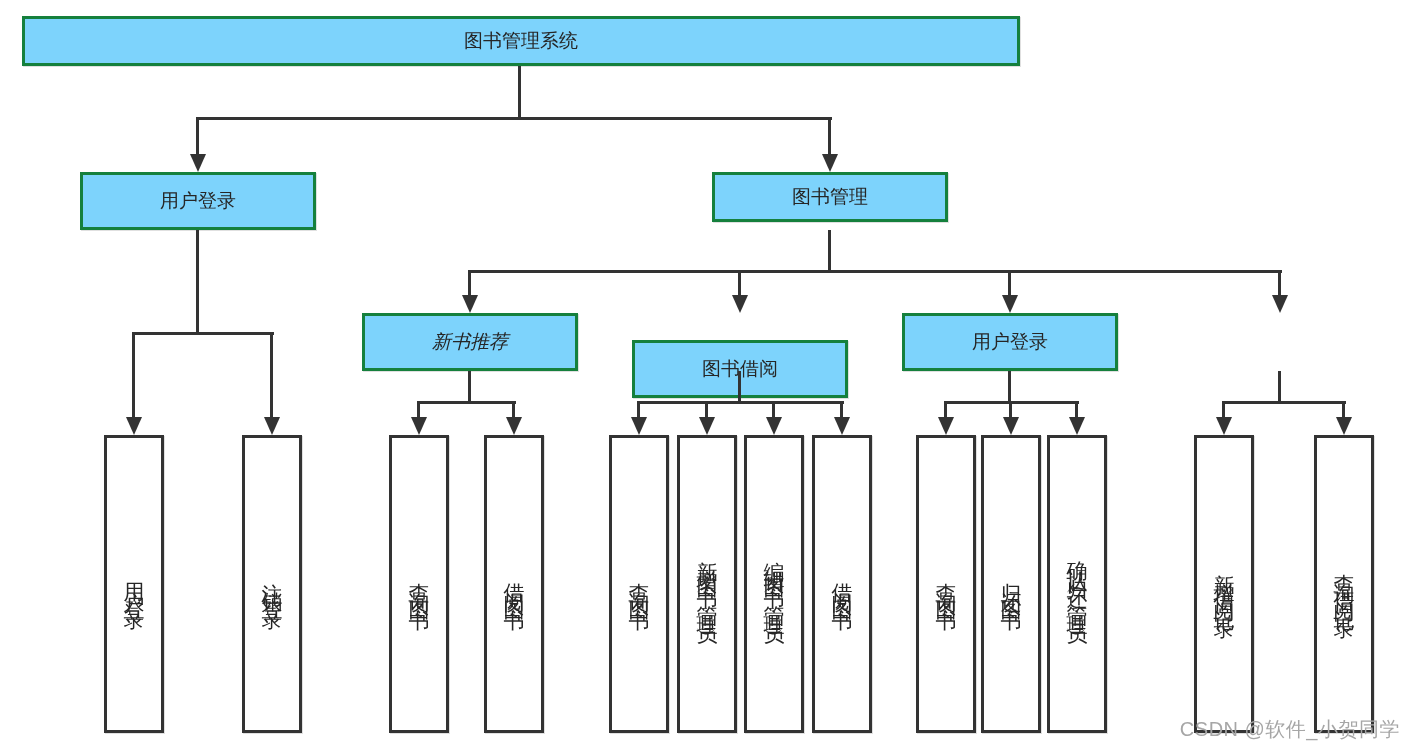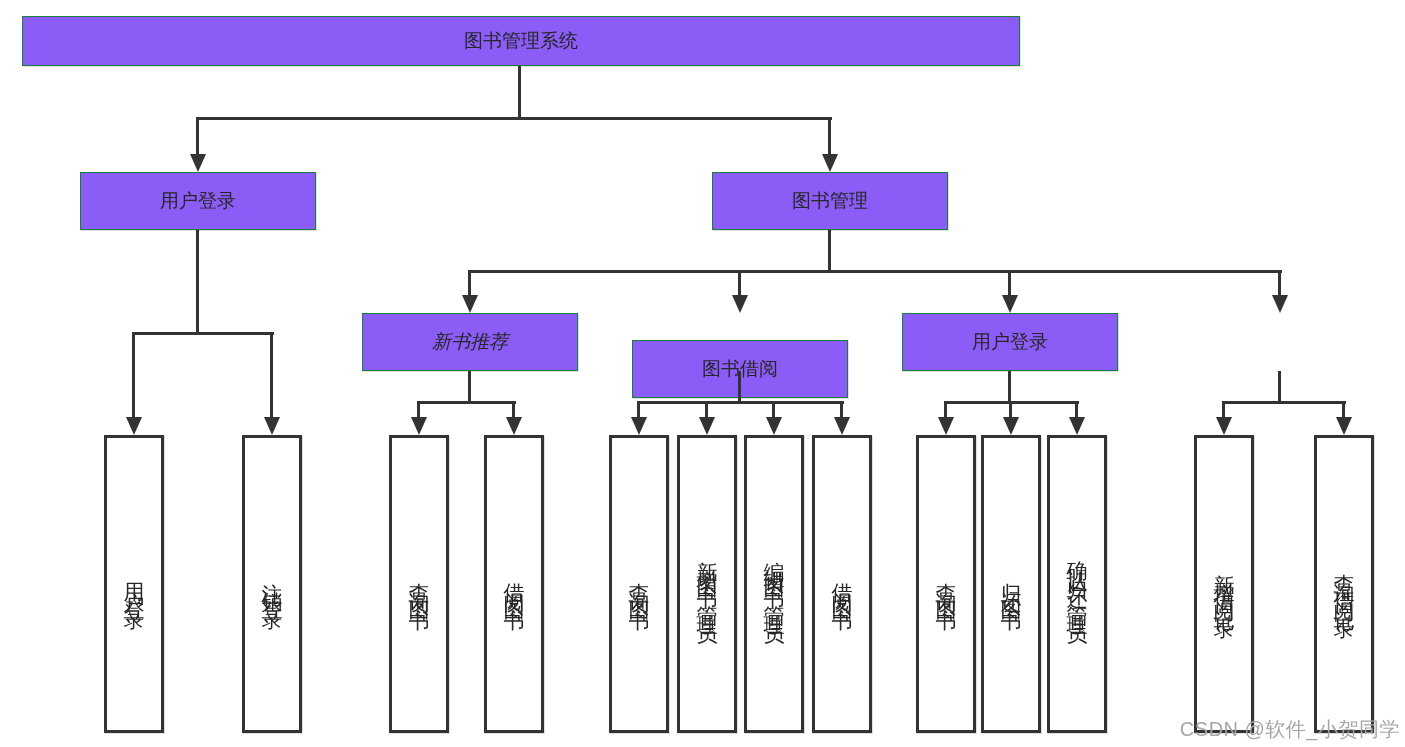--- a/index.html
+++ b/index.html
@@ -8,22 +8,22 @@
     position: relative;
     width: 1405px;
     height: 747px;
     background: #ffffff;
     font-family: "Liberation Sans", "DejaVu Sans", sans-serif;
     color: #262626;
     overflow: hidden;
   }
   .box {
     position: absolute;
-    border: 1px solid #15803d;
-    background: #8b5cf6;
+    border: 3px solid #15803d;
+    background: #7dd3fc;
     display: flex;
     align-items: center;
     justify-content: center;
     font-size: 19px;
     color: #262626;
     box-shadow: 1px 1px 0 rgba(0,0,0,0.12);
   }
   .leaf {
     position: absolute;
     top: 435px;
@@ -72,21 +72,21 @@
   <div class="box" style="left:22px; top:16px; width:998px; height:50px;">图书管理系统</div>
 
   <div class="line vline" style="left:518px; top:66px; height:53px;"></div>
   <div class="line hline" style="left:196px; top:117px; width:636px;"></div>
   <div class="line vline" style="left:196px; top:117px; height:37px;"></div>
   <div class="line vline" style="left:828px; top:117px; height:37px;"></div>
   <div class="arrow" style="left:190px; top:154px;"></div>
   <div class="arrow" style="left:822px; top:154px;"></div>
 
   <div class="box" style="left:80px; top:172px; width:236px; height:58px;">用户登录</div>
-  <div class="box" style="left:712px; top:172px; width:236px; height:58px;">图书管理</div>
+  <div class="box" style="left:712px; top:172px; width:236px; height:50px;">图书管理</div>
 
   <div class="line vline" style="left:196px; top:230px; height:103px;"></div>
   <div class="line hline" style="left:132px; top:332px; width:142px;"></div>
   <div class="line vline" style="left:132px; top:332px; height:85px;"></div>
   <div class="line vline" style="left:270px; top:332px; height:85px;"></div>
   <div class="arrow" style="left:126px; top:417px;"></div>
   <div class="arrow" style="left:264px; top:417px;"></div>
 
   <div class="line vline" style="left:828px; top:230px; height:43px;"></div>
   <div class="line hline" style="left:468px; top:270px; width:814px;"></div>

